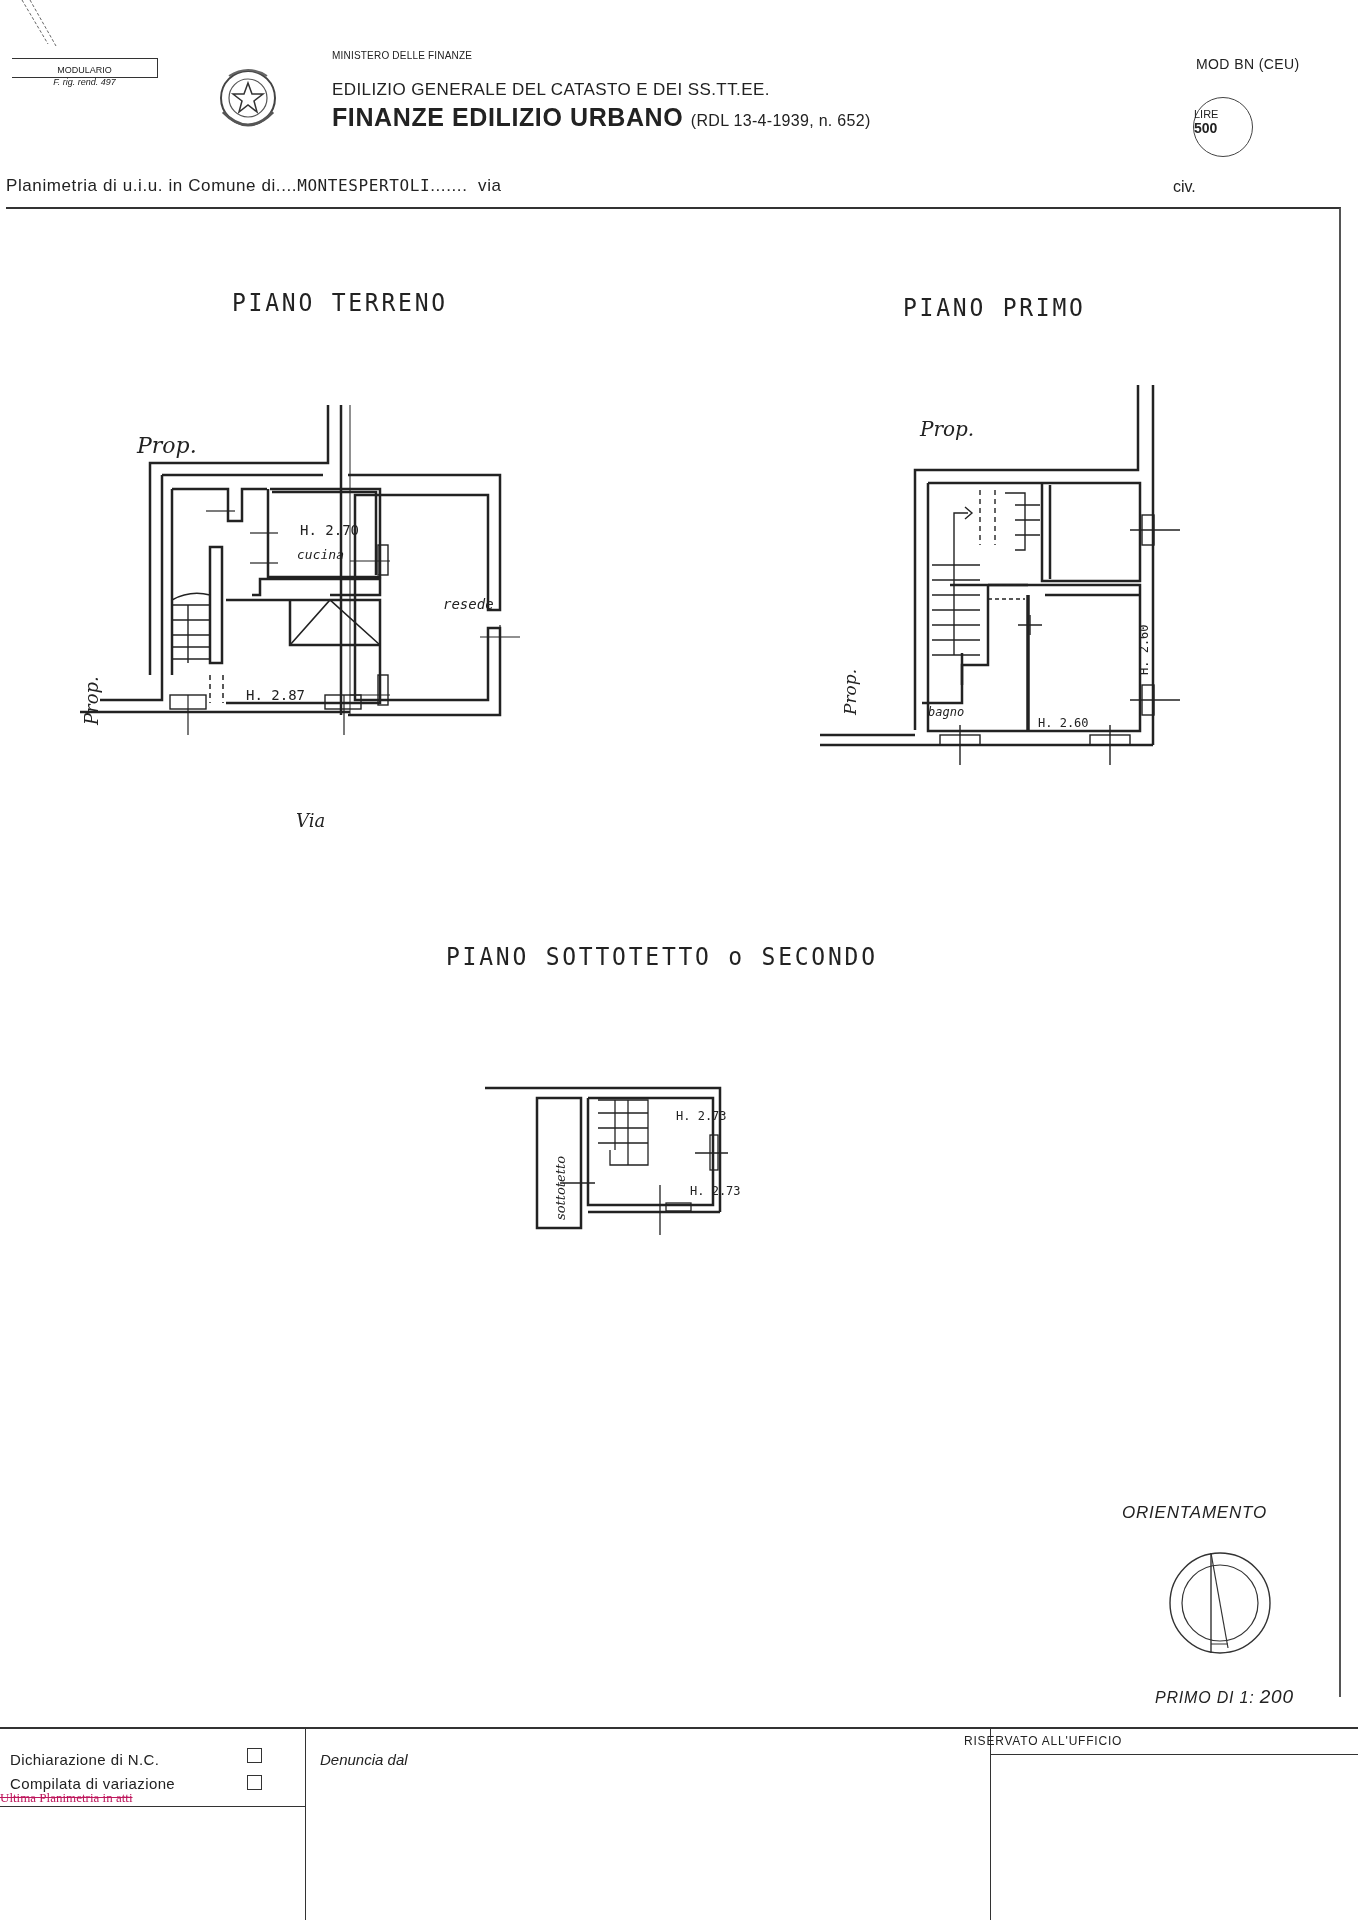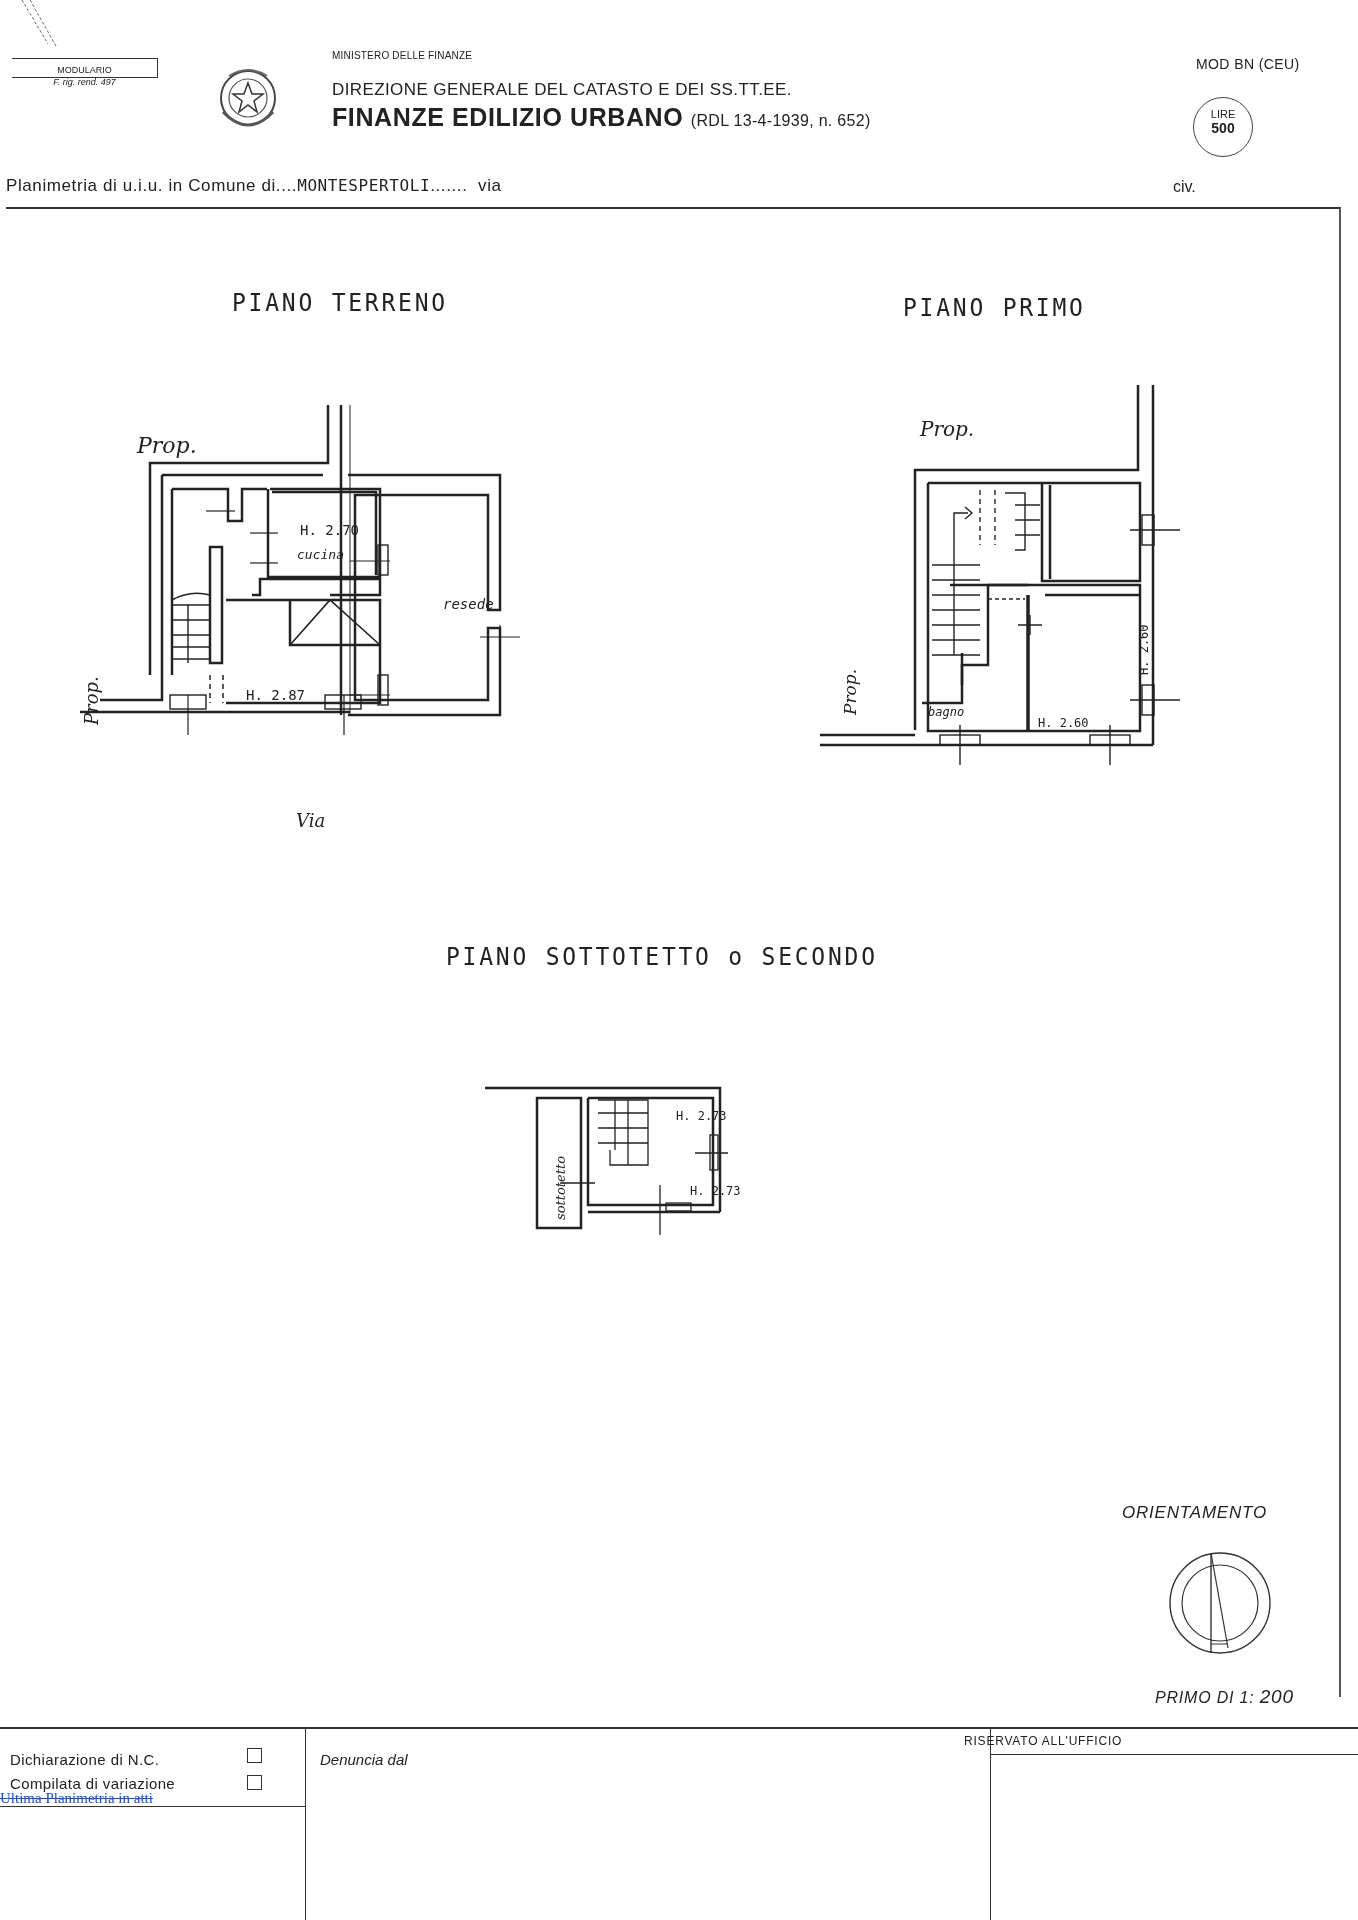--- a/index.html
+++ b/index.html
@@ -6,21 +6,21 @@
   body{width:1358px;height:1920px;position:relative;overflow:hidden;font-family:"Liberation Sans",sans-serif;color:#222;}
   .abs{position:absolute;}
   .modulario{left:12px;top:58px;width:146px;height:20px;border-top:1.5px solid #333;border-bottom:1.5px solid #333;border-right:1.5px solid #333;font-size:9px;text-align:center;line-height:12px;padding-top:5px;box-sizing:border-box;}
   .modulario .l2{font-style:italic;}
   .emblem{left:215px;top:62px;width:66px;height:76px;}
   .hdr1{left:332px;top:50px;font-size:10px;letter-spacing:.2px;}
   .hdr2{left:332px;top:80px;font-size:17px;letter-spacing:.4px;}
   .hdr3{left:332px;top:103px;font-size:25px;font-weight:bold;letter-spacing:.6px;}
   .hdr3 .small{font-size:16px;font-weight:normal;letter-spacing:.3px;}
   .mod{left:1196px;top:56px;font-size:14px;letter-spacing:.4px;}
-  .stamp{left:1193px;top:97px;width:60px;height:60px;border:1px solid #444;border-radius:50%;text-align:center;box-sizing:border-box;padding-top:10px;}
+  .stamp{left:1193px;top:97px;width:60px;height:60px;border:1px solid #444;border-radius:50%;box-sizing:border-box;padding-top:10px;}
   .stamp .a{font-size:11px;display:block;}
   .stamp .b{font-size:14px;font-weight:bold;display:block;}
   .planimetria{left:6px;top:176px;font-size:17px;letter-spacing:.6px;}
   .comune{font-family:"DejaVu Sans Mono",monospace;font-size:16px;}
   .civ{left:1173px;top:178px;font-size:16px;}
   .frame{left:6px;top:207px;width:1335px;height:1490px;border-top:2px solid #333;border-right:2px solid #555;box-sizing:border-box;}
   .floor-title{font-size:25px;letter-spacing:3px;font-family:"DejaVu Sans Mono",monospace;transform:scaleX(.92);transform-origin:left;}
   .plan{position:absolute;}
   .plan svg{display:block;}
   .orient-title{left:1122px;top:1503px;font-size:17px;font-style:italic;letter-spacing:.8px;}
@@ -30,21 +30,21 @@
   .bottom-line{left:0;top:1727px;width:1358px;height:0;border-top:2px solid #333;}
   .vline1{left:305px;top:1727px;width:0;height:193px;border-left:1.5px solid #333;}
   .vline2{left:990px;top:1727px;width:0;height:193px;border-left:1.5px solid #333;}
   .hline-mid{left:0;top:1806px;width:305px;border-top:1.5px solid #333;}
   .hline-ris{left:990px;top:1754px;width:368px;border-top:1.5px solid #333;}
   .dich{left:10px;top:1751px;font-size:15px;letter-spacing:.4px;}
   .denu{left:10px;top:1775px;font-size:15px;letter-spacing:.4px;}
   .cb{width:15px;height:15px;border:1.5px solid #333;box-sizing:border-box;}
   .cb1{left:247px;top:1748px;}
   .cb2{left:247px;top:1775px;}
-  .ultima{left:0;top:1790px;font-family:"Liberation Serif",serif;font-size:15px;text-decoration:line-through;color:#1d4ed8;}
+  .ultima{left:0;top:1790px;font-family:"Liberation Serif",serif;font-size:13px;text-decoration:line-through;color:#be185d;}
   .compilata{left:320px;top:1751px;font-size:15px;font-style:italic;}
   .riservato{left:964px;top:1734px;font-size:12px;letter-spacing:.8px;}
 </style>
 </head>
 <body>
 
 <svg class="abs" style="left:20px;top:0" width="40" height="50">
   <path d="M2 0 L28 44" stroke="#666" stroke-width="1" stroke-dasharray="3 2" fill="none"></path>
   <path d="M10 0 L36 46" stroke="#666" stroke-width="1" stroke-dasharray="3 2" fill="none"></path>
 </svg>
@@ -56,21 +56,21 @@
 
 <svg class="abs emblem" viewBox="0 0 66 76">
   <circle cx="33" cy="36" r="27" fill="none" stroke="#444" stroke-width="2"></circle>
   <circle cx="33" cy="36" r="19" fill="none" stroke="#555" stroke-width="1.2"></circle>
   <polygon points="33,21 37,32 48,32 39,39 42,50 33,43 24,50 27,39 18,32 29,32" fill="none" stroke="#333" stroke-width="1.5"></polygon>
   <path d="M8 50 Q33 76 58 50" fill="none" stroke="#555" stroke-width="3"></path>
   <path d="M14 14 Q33 2 52 14" fill="none" stroke="#666" stroke-width="2"></path>
 </svg>
 
 <div class="abs hdr1">MINISTERO DELLE FINANZE</div>
-<div class="abs hdr2">DIREZIONE GENERALE DEL CATASTO E DEI SS.TT.EE.</div>
+<div class="abs hdr2">EDILIZIO GENERALE DEL CATASTO E DEI SS.TT.EE.</div>
 <div class="abs hdr3">
   <span>FINANZE EDILIZIO URBANO</span>
   <span class="small">(RDL 13-4-1939, n. 652)</span>
 </div>
 
 <div class="abs mod">MOD BN (CEU)</div>
 <div class="abs stamp">
   <span class="a">LIRE</span>
   <span class="b">500</span>
 </div>

